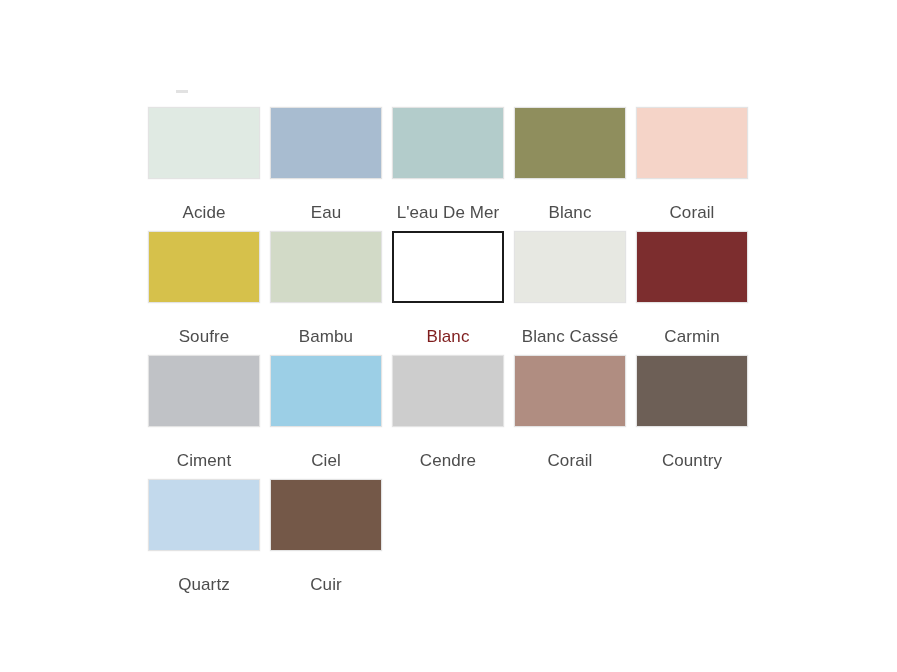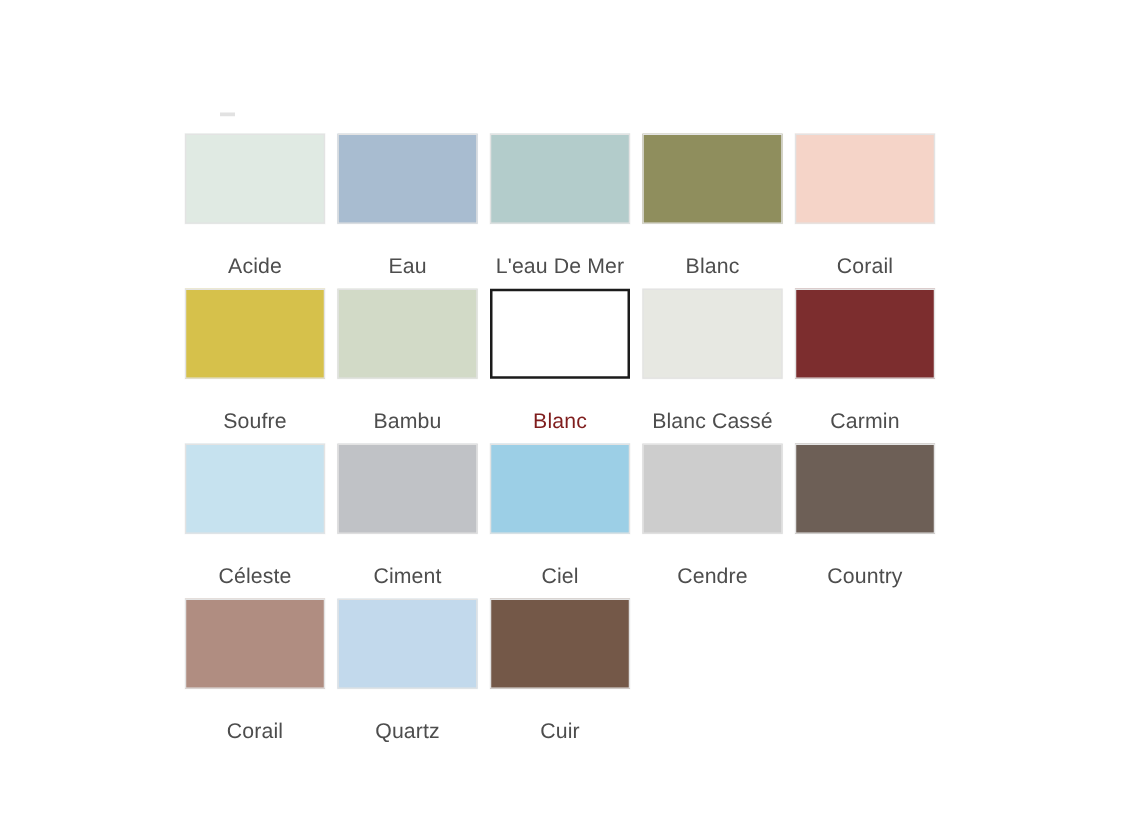--- a/index.html
+++ b/index.html
@@ -118,42 +118,38 @@
       </div>
       <div class="swatch-cell">
         <div class="swatch-chip" style="background: rgb(231, 232, 226);"></div>
         <div class="swatch-label">Blanc Cassé</div>
       </div>
       <div class="swatch-cell">
         <div class="swatch-chip" style="background: rgb(124, 45, 46);"></div>
         <div class="swatch-label">Carmin</div>
       </div>
       <div class="swatch-cell">
-        <div class="swatch-chip" style="background: rgb(198, 226, 239);"></div>
-        <div class="swatch-label">Céleste</div>
-      </div>
-      <div class="swatch-cell">
         <div class="swatch-chip" style="background: rgb(192, 194, 198);"></div>
         <div class="swatch-label">Ciment</div>
       </div>
       <div class="swatch-cell">
         <div class="swatch-chip" style="background: rgb(156, 207, 230);"></div>
         <div class="swatch-label">Ciel</div>
       </div>
       <div class="swatch-cell">
         <div class="swatch-chip" style="background: rgb(205, 205, 205);"></div>
         <div class="swatch-label">Cendre</div>
       </div>
       <div class="swatch-cell">
+        <div class="swatch-chip" style="background: rgb(176, 141, 129);"></div>
+        <div class="swatch-label">Corail</div>
+      </div>
+      <div class="swatch-cell">
         <div class="swatch-chip" style="background: rgb(109, 95, 86);"></div>
         <div class="swatch-label">Country</div>
-      </div>
-      <div class="swatch-cell">
-        <div class="swatch-chip" style="background: rgb(176, 141, 129);"></div>
-        <div class="swatch-label">Corail</div>
       </div>
       <div class="swatch-cell">
         <div class="swatch-chip" style="background: rgb(194, 217, 236);"></div>
         <div class="swatch-label">Quartz</div>
       </div>
       <div class="swatch-cell">
         <div class="swatch-chip" style="background: rgb(116, 88, 72);"></div>
         <div class="swatch-label">Cuir</div>
       </div>
     </div>

